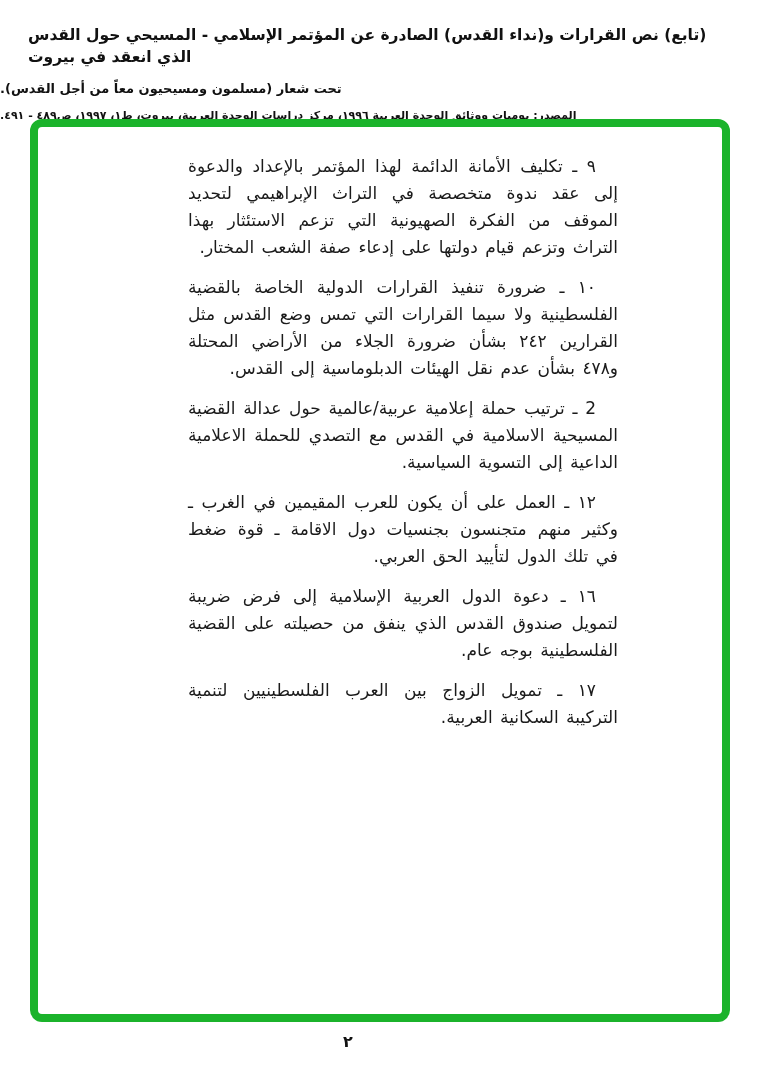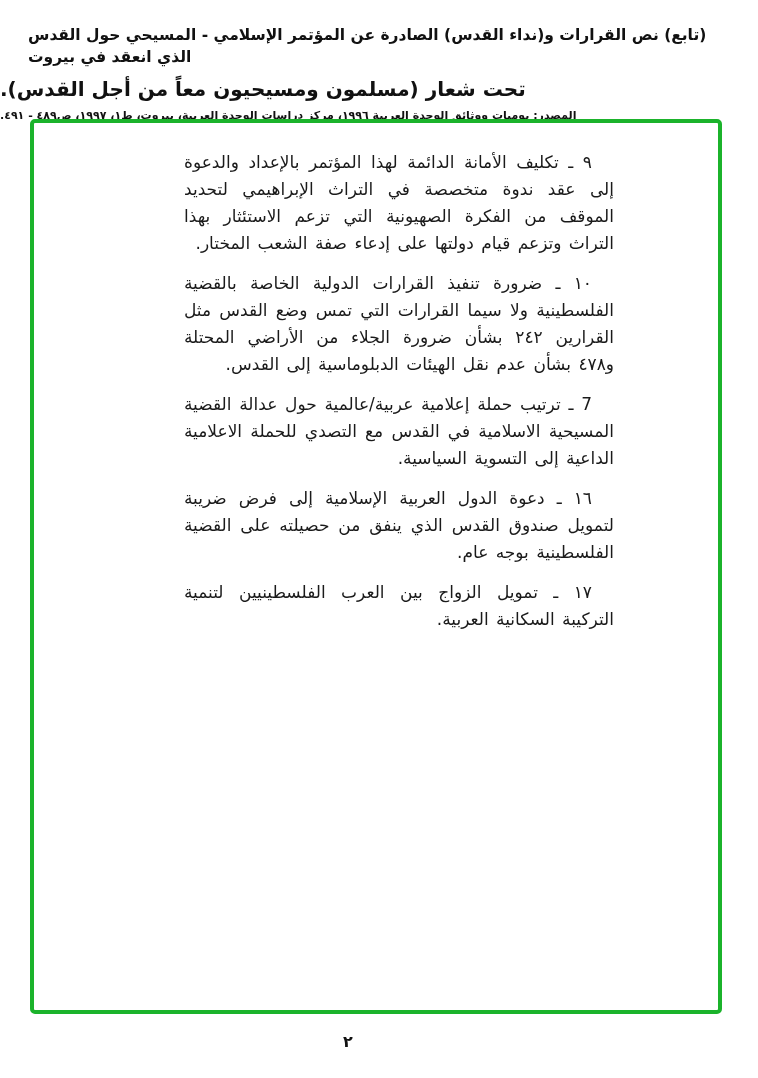--- a/index.html
+++ b/index.html
@@ -24,39 +24,39 @@
     text-align: left;
     direction: rtl;
   }
   .header .title-line1 {
     font-size: 15.5px;
     font-weight: bold;
     line-height: 22px;
     padding: 0 28px;
   }
   .header .title-line2 {
-    font-size: 20px;
+    font-size: 13px;
     font-weight: bold;
     line-height: 22px;
     margin-top: 10px;
   }
   .header .source-line {
     font-size: 11px;
     font-weight: bold;
     margin-top: 9px;
     color: #111111;
   }
   .doc-frame {
     position: absolute;
     left: 30px;
     top: 119px;
     width: 684px;   
     height: 887px;  
-    border: 4px solid #0f766e;
-    border-radius: 5px;
+    border: 8px solid #0f766e;
+    border-radius: 12px;
     background: #ffffff;
     box-sizing: content-box;
   }
   .doc-content {
     position: absolute;
     top: 26px;
     right: 104px;
     width: 430px;
     direction: rtl;
     text-align: justify;
@@ -85,19 +85,20 @@
 <div class="header">
   <div class="title-line1">(تابع) نص القرارات و(نداء القدس) الصادرة عن المؤتمر الإسلامي - المسيحي حول القدس الذي انعقد في بيروت</div>
   <div class="title-line2">تحت شعار (مسلمون ومسيحيون معاً من أجل القدس).</div>
   <div class="source-line">المصدر: يوميات ووثائق الوحدة العربية ١٩٩٦، مركز دراسات الوحدة العربية، بيروت، ط١، ١٩٩٧، ص٤٨٩ - ٤٩١.</div>
 </div>
 
 <div class="doc-frame" style="border-color: rgb(27, 179, 43);">
   <div class="doc-content">
     <p class="resolution">٩ ـ تكليف الأمانة الدائمة لهذا المؤتمر بالإعداد والدعوة إلى عقد ندوة متخصصة في التراث الإبراهيمي لتحديد الموقف من الفكرة الصهيونية التي تزعم الاستئثار بهذا التراث وتزعم قيام دولتها على إدعاء صفة الشعب المختار.</p>
     <p class="resolution">١٠ ـ ضرورة تنفيذ القرارات الدولية الخاصة بالقضية الفلسطينية ولا سيما القرارات التي تمس وضع القدس مثل القرارين ٢٤٢ بشأن ضرورة الجلاء من الأراضي المحتلة و٤٧٨ بشأن عدم نقل الهيئات الدبلوماسية إلى القدس.</p>
-    <p class="resolution">7 ـ ترتيب حملة إعلامية عربية/عالمية حول عدالة القضية المسيحية الاسلامية في القدس مع التصدي للحملة الاعلامية الداعية إلى التسوية السياسية.</p>
+    <p class="resolution">2 ـ ترتيب حملة إعلامية عربية/عالمية حول عدالة القضية المسيحية الاسلامية في القدس مع التصدي للحملة الاعلامية الداعية إلى التسوية السياسية.</p>
+    <p class="resolution">١٢ ـ العمل على أن يكون للعرب المقيمين في الغرب ـ وكثير منهم متجنسون بجنسيات دول الاقامة ـ قوة ضغط في تلك الدول لتأييد الحق العربي.</p>
     <p class="resolution">١٦ ـ دعوة الدول العربية الإسلامية إلى فرض ضريبة لتمويل صندوق القدس الذي ينفق من حصيلته على القضية الفلسطينية بوجه عام.</p>
     <p class="resolution">١٧ ـ تمويل الزواج بين العرب الفلسطينيين لتنمية التركيبة السكانية العربية.</p>
   </div>
 </div>
 
 <div class="page-number">٢</div>
 
 </body></html>

